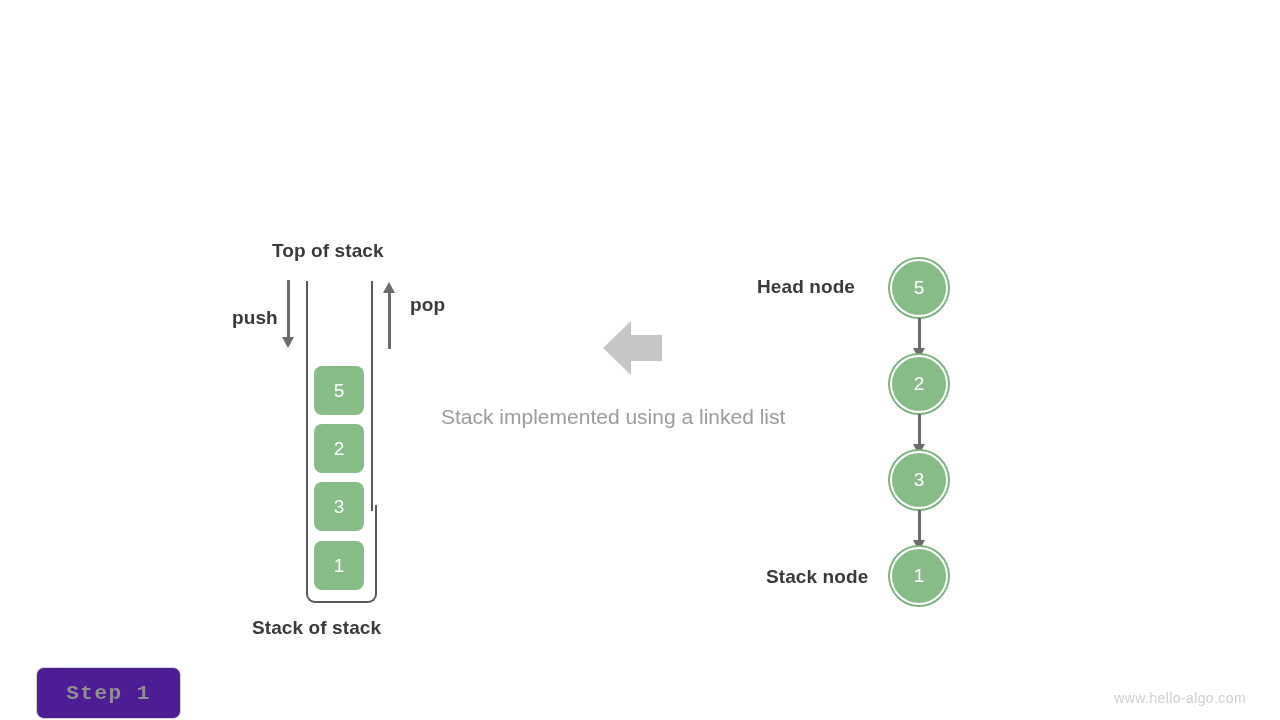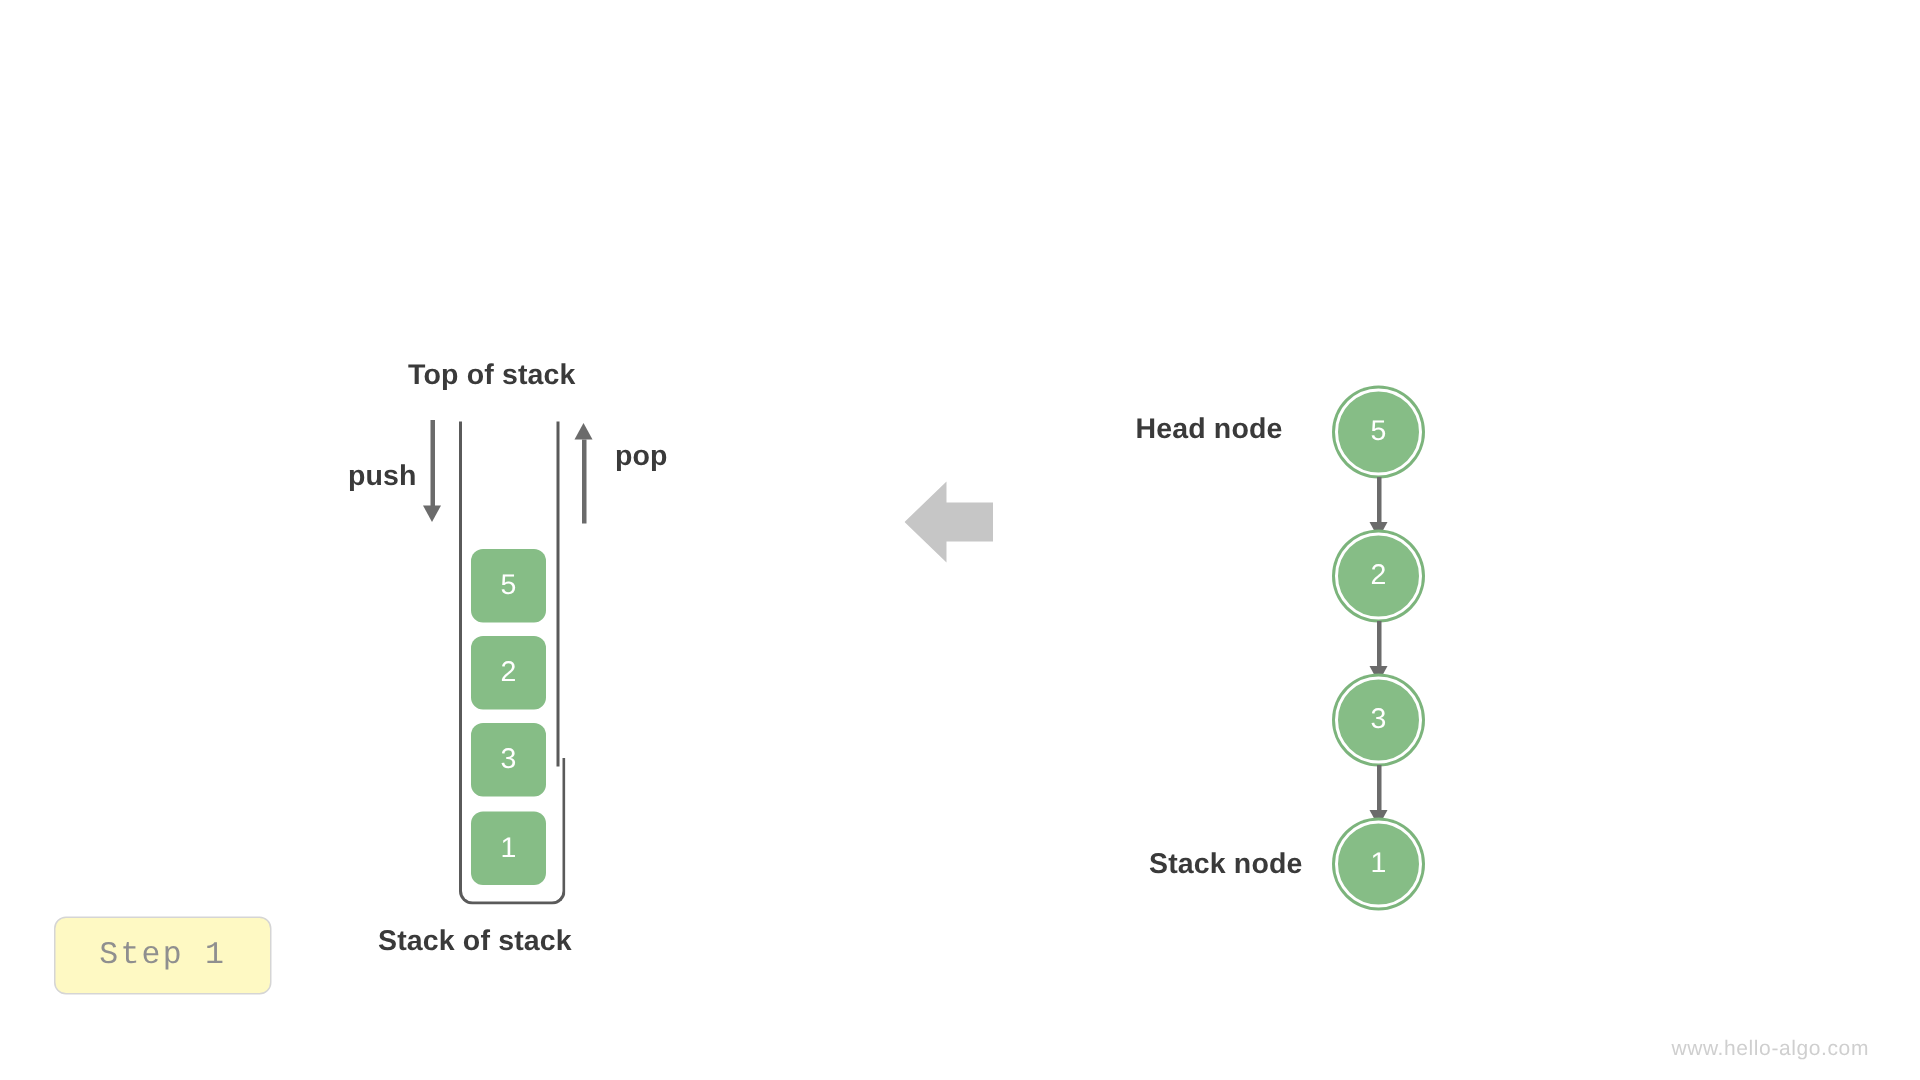--- a/index.html
+++ b/index.html
@@ -123,31 +123,31 @@
   .ll-link {
     position: absolute;
     width: 3px;
     background: #6b6b6b;
   }
 
   
   #step-badge {
     position: absolute;
     left: 36px;
-    top: 611px;
+    top: 667px;
     width: 145px;
     height: 52px;
     border: 1px solid #d5d5d5;
     border-radius: 8px;
-    background: #fef9c3;
+    background: #4c1d95;
     display: flex;
     align-items: center;
     justify-content: center;
     font-family: "Liberation Mono", monospace;
-    font-weight: normal;
+    font-weight: bold;
     font-size: 21px;
     color: #8f8f8f;
     letter-spacing: 1.5px;
     box-sizing: border-box;
   }
 
   
   #watermark {
     position: absolute;
     right: 34px;
@@ -188,20 +188,21 @@
 
     <div class="bold-label" style="left:252px; top:617px;">Stack of stack</div>
   </div>
 
   <div id="transform-arrow">
     <svg width="60" height="58" viewBox="0 0 60 58" xmlns="http://www.w3.org/2000/svg">
       <polygon points="0,29 28,2 28,16 59,16 59,42 28,42 28,56" fill="#c6c6c6"></polygon>
     </svg>
   </div>
 
+  <div class="caption" style="left:441px; top:405px;">Stack implemented using a linked list</div>
 
   <div>
 
     <div class="bold-label" style="left:757px; top:276px;">Head node</div>
 
     <div class="ll-node" style="left:890px; top:259px;">5</div>
 
     <div class="ll-link" style="left:918px; top:318px; height:32px;"></div>
     <div class="arrowhead-down" style="left:913px; top:348px;"></div>
 

